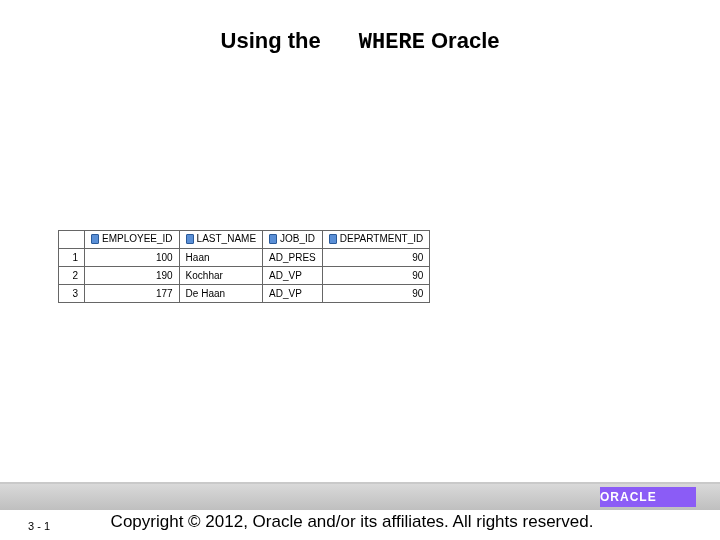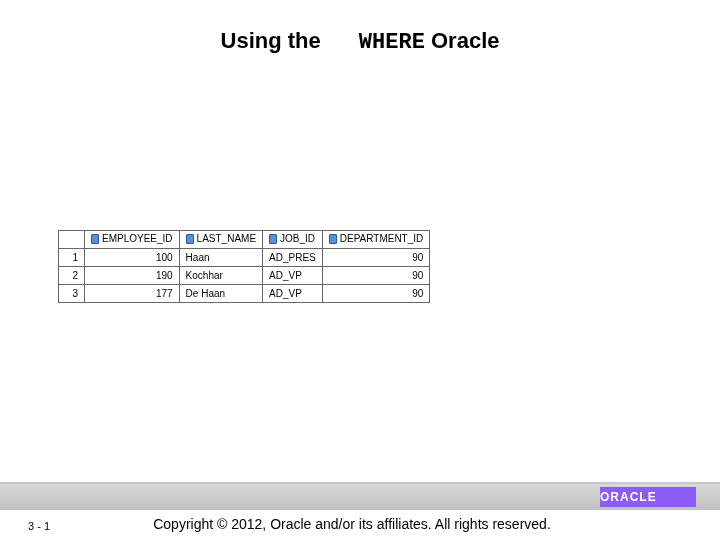--- a/index.html
+++ b/index.html
@@ -130,21 +130,21 @@
   .page-num {
     position: absolute;
     left: 28px; bottom: 8px;
     font-size: 11px;
     color: #000;
   }
   .copyright {
     position: absolute;
     left: 0; right: 16px; bottom: 8px;
     text-align: center;
-    font-size: 14px;
+    font-size: 17px;
     color: #000;
   }
 </style>
 </head>
 <body>
 
 <div class="slide">
 
   <div class="title">
     <span>Using the </span><span class="where-kw">WHERE</span><span> Oracle</span>

